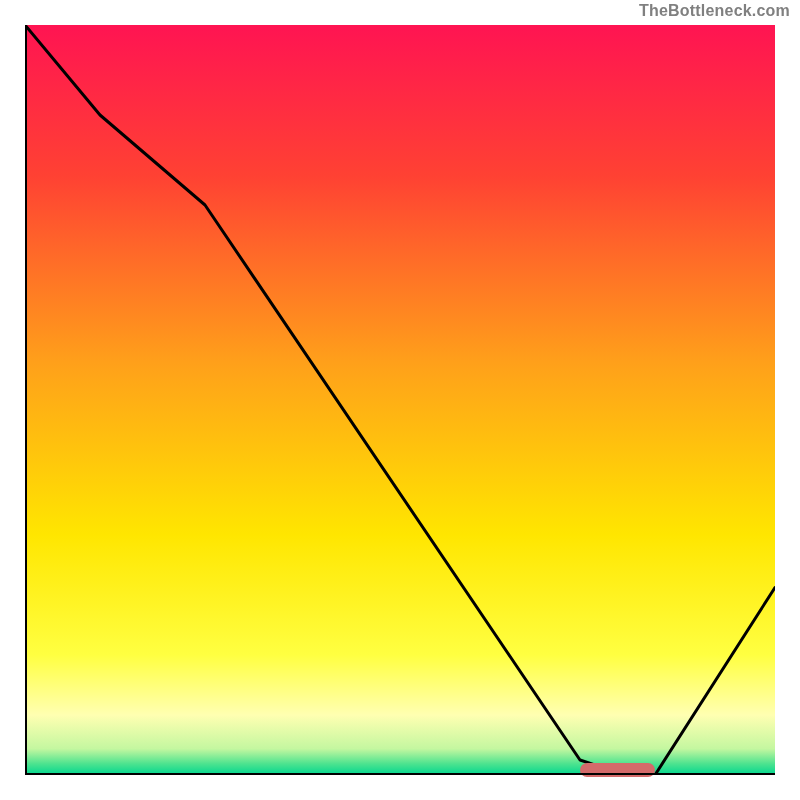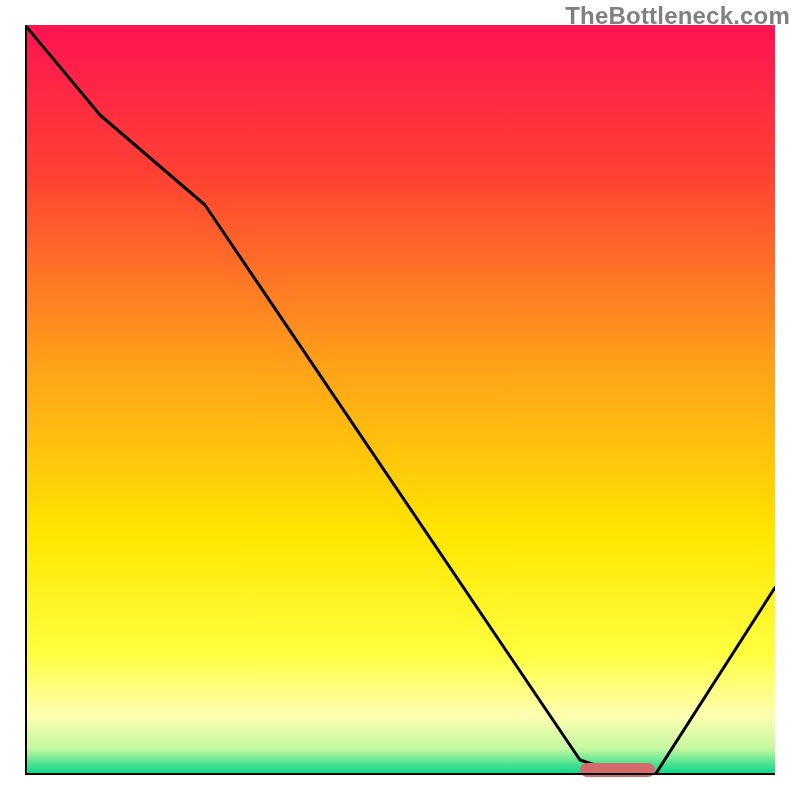--- a/index.html
+++ b/index.html
@@ -12,21 +12,21 @@
   }
   .container {
     position: relative;
     width: 800px;
     height: 800px;
   }
   .watermark {
     position: absolute;
     top: 2px;
     right: 10px;
-    font-size: 24px;
+    font-size: 16px;
     font-weight: bold;
     color: #808080;
     letter-spacing: 0.2px;
   }
   .plot-area {
     position: absolute;
     left: 25px;
     top: 25px;
     width: 750px;
     height: 750px;

